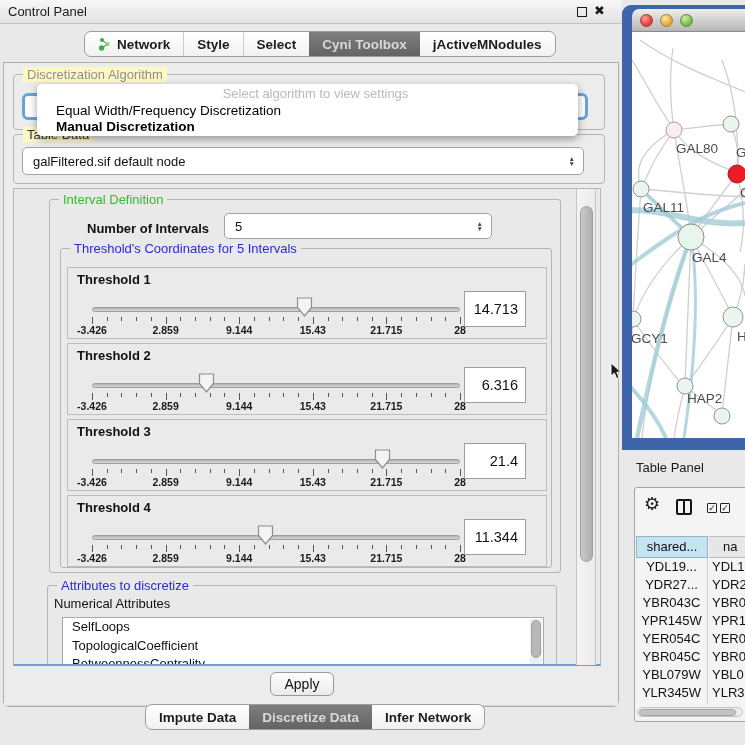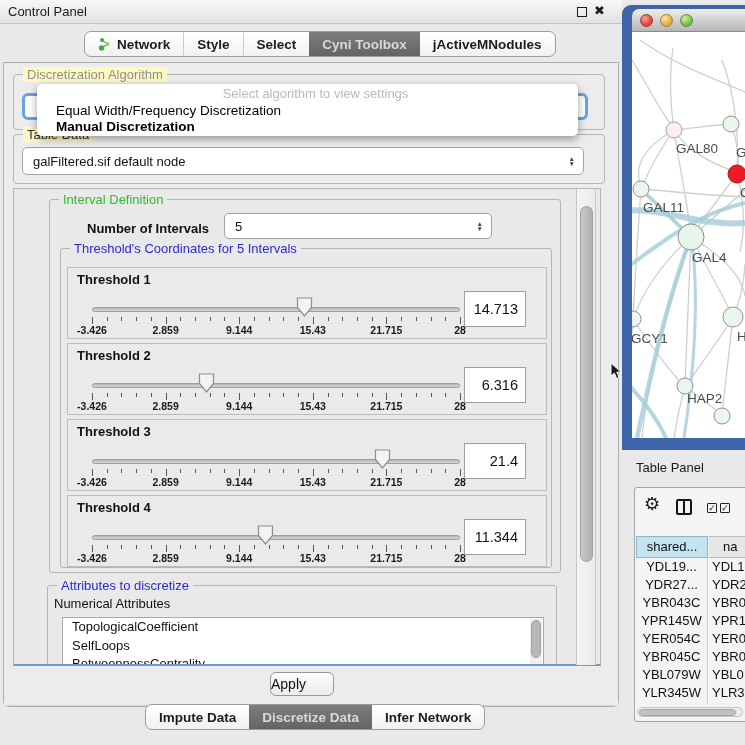--- a/index.html
+++ b/index.html
@@ -83,21 +83,21 @@
   .attr-list { position:absolute; left:14px; top:31px; width:482px; height:78px; background:#fff;
     border:1px solid #a9a9a9; overflow:hidden; }
   .attr-item { font-size:13px; line-height:18.5px; padding-left:9px; color:#111; white-space:nowrap; }
   .attr-scroll { position:absolute; right:1px; top:1px; width:12px; height:76px; background:#efefef; }
   .attr-thumb { position:absolute; left:1px; top:1px; width:10px; height:38px; border-radius:5px;
     background:#b8b8b8; border:1px solid #a2a2a2; }
 
   
   .apply-bar { left:4px; top:668px; width:614px; height:38px; background:#ececec; border-bottom:1px solid #d6d6d6; }
   .apply-btn { left:270px; top:672px; width:64px; height:24px; background:linear-gradient(#fdfdfd,#ebebeb);
-    border:1px solid #989898; border-radius:6px; font-size:14px; text-align:left; line-height:22px; color:#111; }
+    border:1px solid #989898; border-radius:6px; font-size:14px; text-align:center; line-height:22px; color:#111; }
 
   
   .net-frame { left:622px; top:5px; width:123px; height:445px; background:#3e64a9; border-radius:9px 0 0 0; }
   .net-titlebar { left:632px; top:9px; width:113px; height:23px; border-radius:7px 0 0 0;
     background:linear-gradient(#eeeeee,#b6b6b6); border-bottom:1px solid #8a8a8a; }
   .light { position:absolute; top:5px; width:13px; height:13px; border-radius:50%; }
   .light-red    { left:8px;  background:radial-gradient(circle at 35% 30%,#ff9d94,#e04038 65%); border:1px solid #9e3730; }
   .light-yellow { left:28px; background:radial-gradient(circle at 35% 30%,#ffe9a8,#e0a93a 65%); border:1px solid #a87f2c; }
   .light-green  { left:48px; background:radial-gradient(circle at 35% 30%,#d2f0a6,#79b748 65%); border:1px solid #5c8c36; }
   .net-content { left:632px; top:32px; width:113px; height:406px; background:#fff; }
@@ -374,22 +374,22 @@
         </div>
     </div>
 
     <div class="groupbox" style="left:33px; top:396px; width:510px; height:116px; border-radius:3px;">
       <span class="group-title gt-blue">Attributes to discretize</span>
       <div class="attr-subtitle">Numerical Attributes</div>
       <div class="attr-list" id="attr-list">
         <div class="attr-scroll">
             <div class="attr-thumb"></div>
           </div>
-      <div class="attr-item">TopologicalCoefficient</div>
-          <div class="attr-item">SelfLoops</div>
+      <div class="attr-item">SelfLoops</div>
+          <div class="attr-item">TopologicalCoefficient</div>
           <div class="attr-item">BetweennessCentrality</div>
         </div>
     </div>
   </div>
 
   <div class="abs v-scroll">
     <div class="v-thumb"></div>
   </div>
 
   <div class="abs apply-bar"></div>

